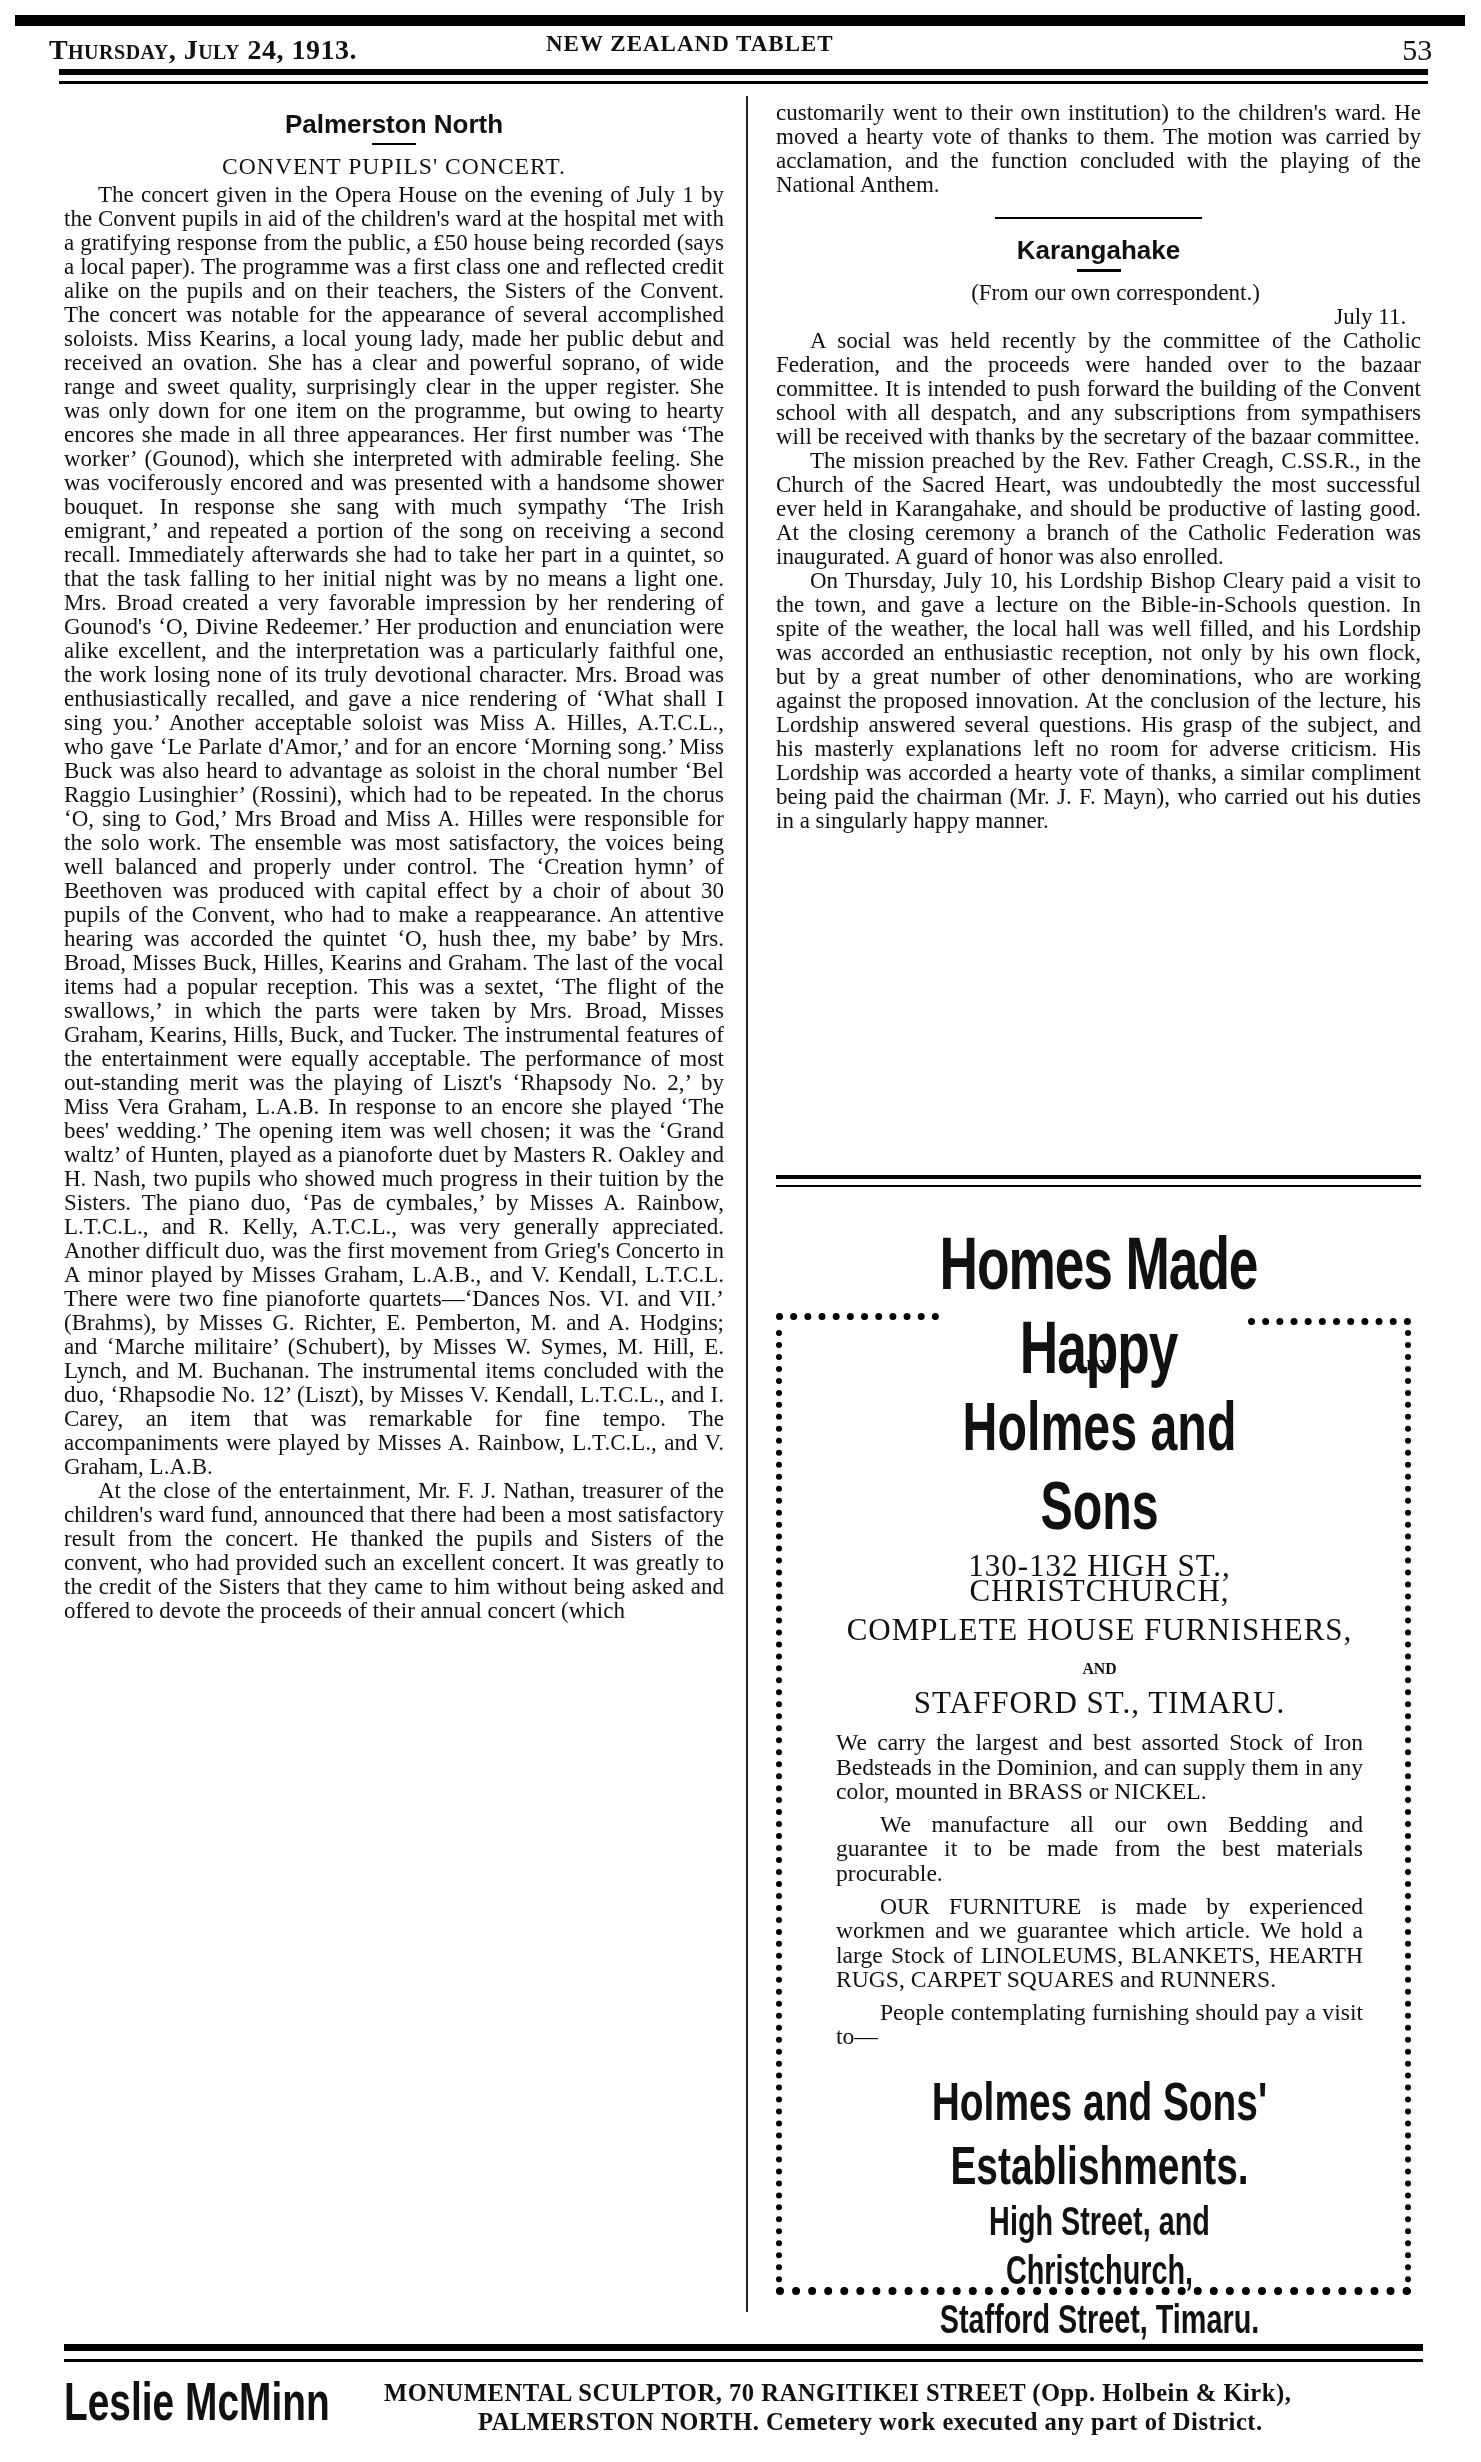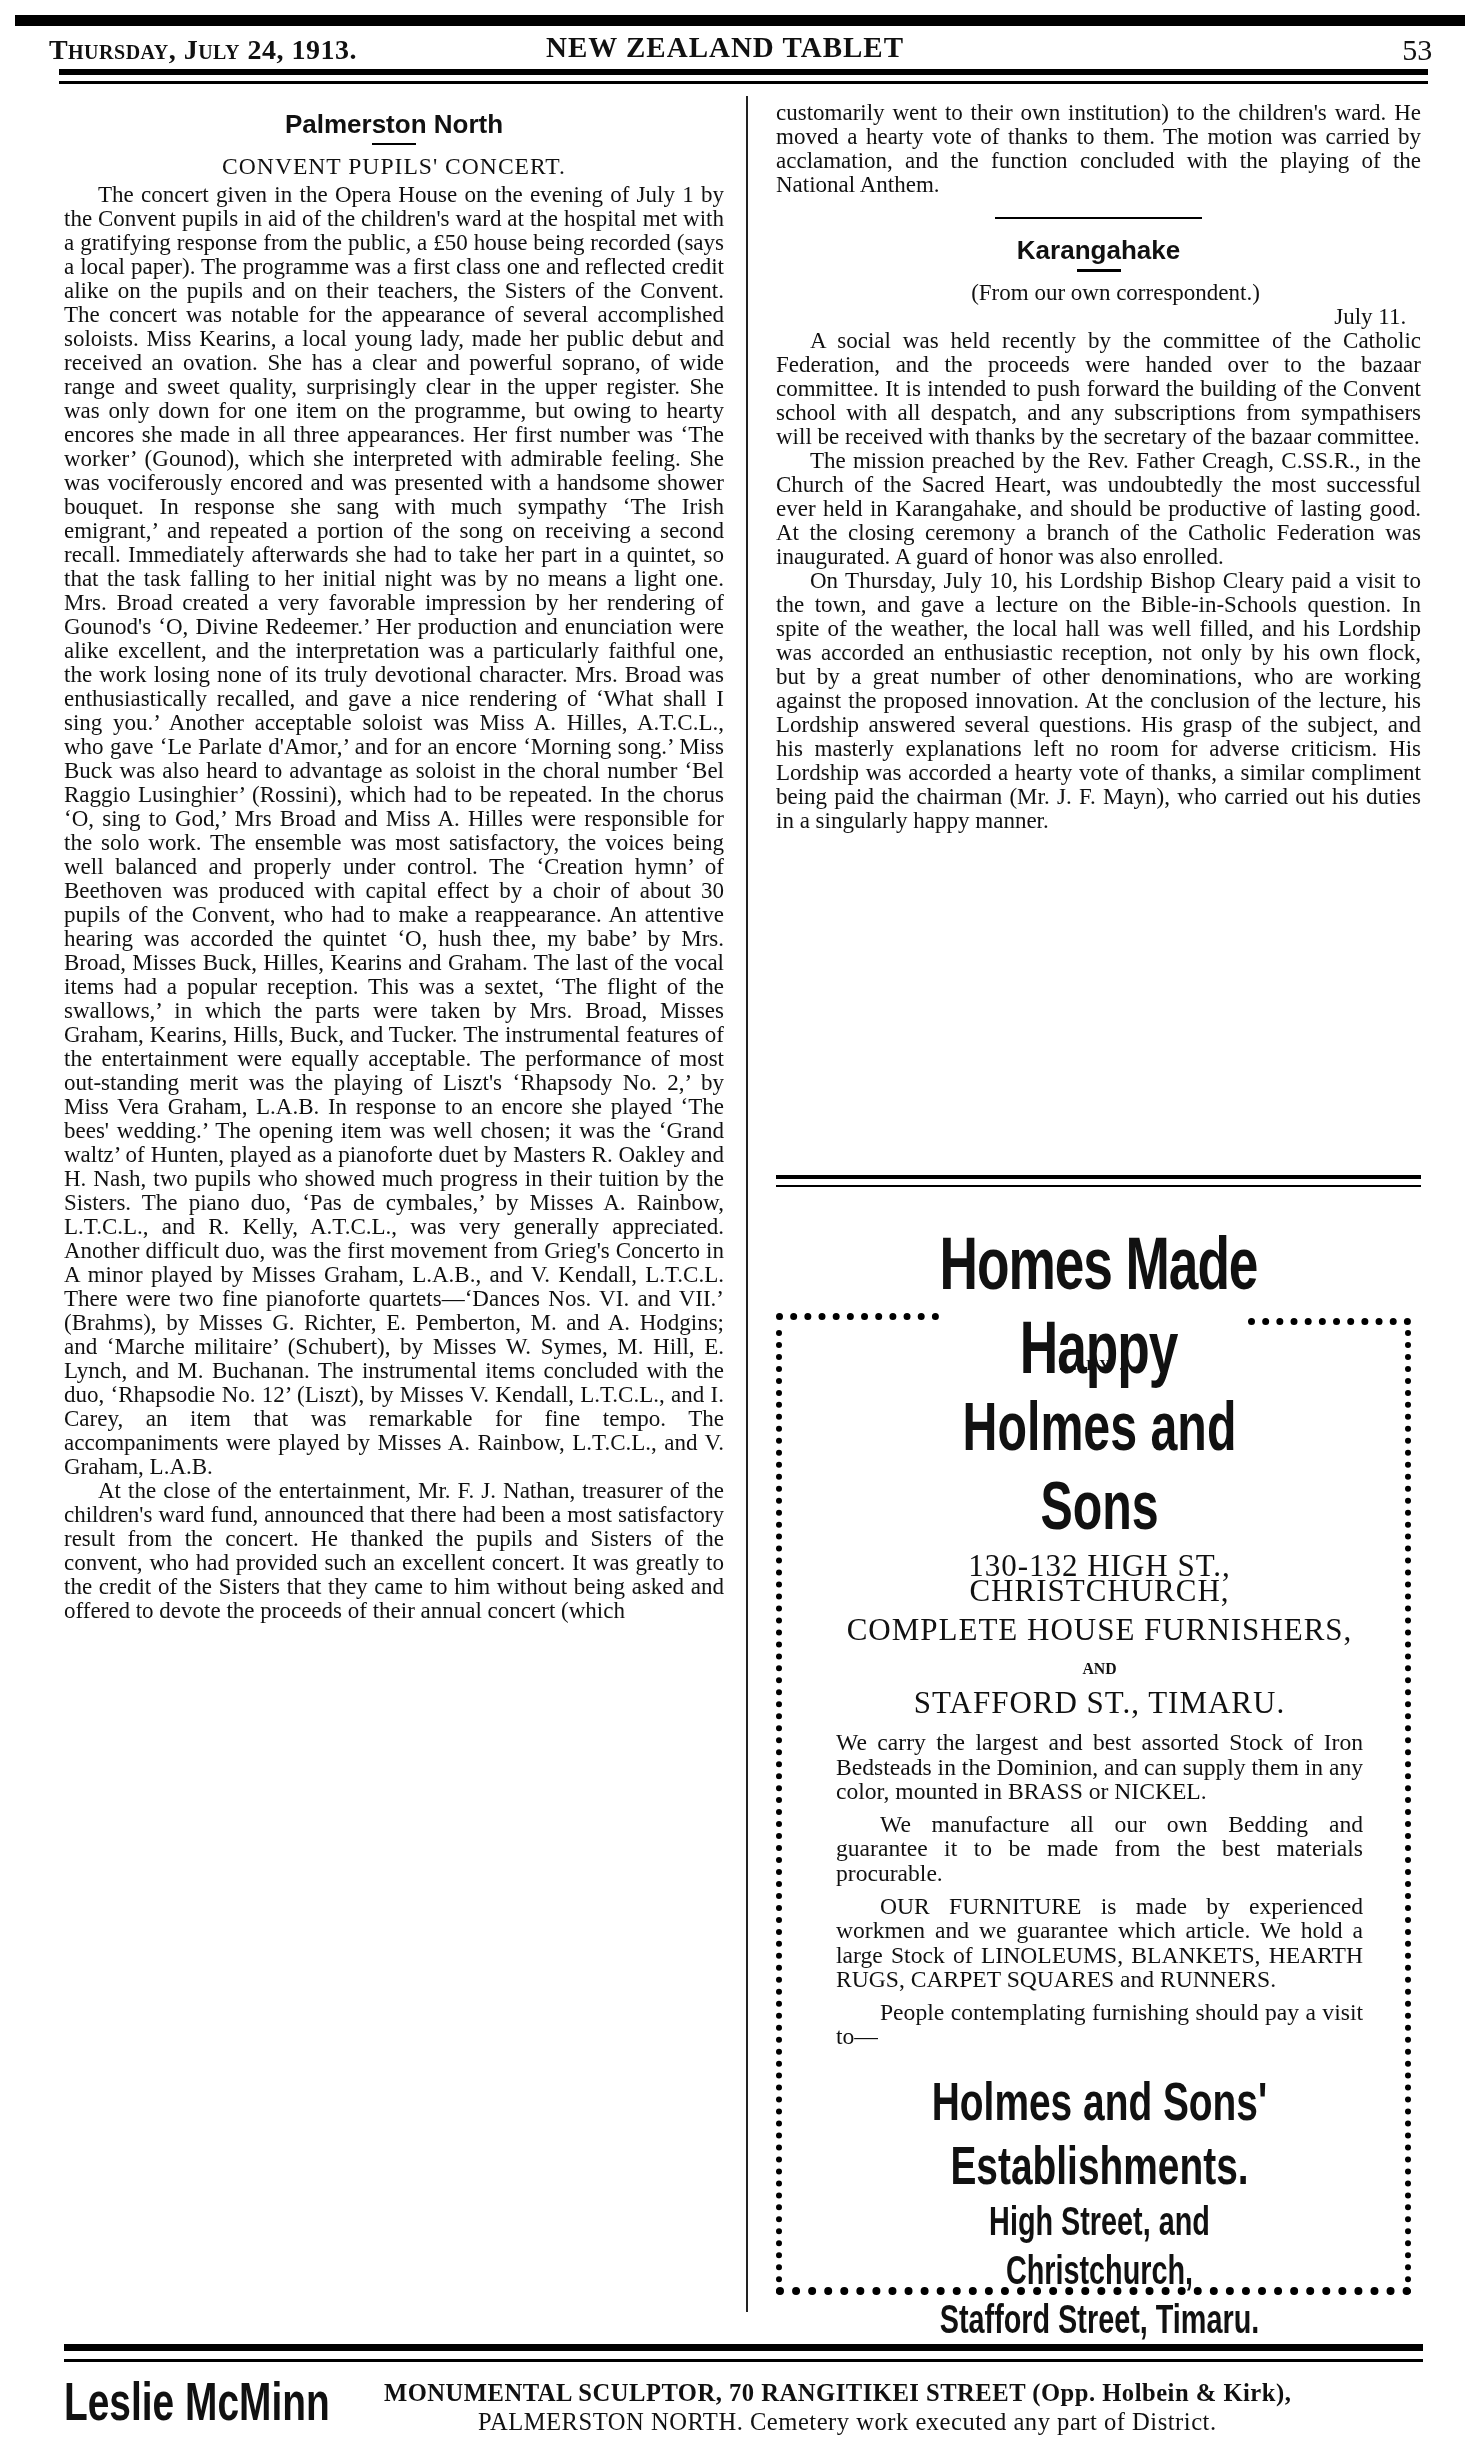--- a/index.html
+++ b/index.html
@@ -1,20 +1,20 @@
 <!DOCTYPE html>
 <html style="font-size:7.9px"><head>
 <meta charset="utf-8">
 <style>
   html, body { margin:0; padding:0; background:#fff; }
   body { width:1482px; height:2511px; position:relative; overflow:hidden; color:#111; font-family:"Liberation Serif", "DejaVu Serif", serif; }
   .topbar { position:absolute; left:14.8px; top:14.8px; width:1450px; height:10.8px; background:#000; }
   .masthead { position:absolute; left:44px; top:30.5px; width:1408px; height:34px; }
   .masthead .date { position:absolute; left:4.9px; top:3px; font-size:28px; font-weight:bold; letter-spacing:0.5px; font-variant:small-caps; }
-  .masthead .title { position:absolute; left:502px; top:0px; font-size:29px; font-weight:bold; letter-spacing:1px; }
+  .masthead .title { position:absolute; left:502px; top:0px; font-size:23px; font-weight:bold; letter-spacing:1px; }
   .masthead .page { position:absolute; right:19.7px; top:2px; font-size:30px; font-weight:normal; }
   .rule-thick { position:absolute; left:59px; width:1369px; height:5.9px; background:#000; }
   .rule-thin { position:absolute; left:59px; width:1369px; height:2.5px; background:#000; }
   .col-divider { position:absolute; left:746px; top:96px; width:1.5px; height:2216px; background:#222; }
 
   .col { position:absolute; font-size:23px; line-height:24px; text-align:justify; }
   .col p { margin:0; text-indent:34px; }
   .col p.noindent { text-indent:0; }
   .left { left:64px; top:101px; width:660px; }
   .right { left:776px; top:101px; width:645px; }
@@ -45,21 +45,21 @@
   .ad-body p.noindent { text-indent:0; }
   .ad-estab { text-align:center; font-family:"Liberation Sans", "DejaVu Sans", sans-serif; font-weight:bold; font-size:54px; transform:scaleX(0.72); line-height:64px; margin-top:19.7px; }
   .ad-addr { text-align:center; font-family:"Liberation Sans", "DejaVu Sans", sans-serif; font-weight:bold; font-size:40px; transform:scaleX(0.72); line-height:49px; }
 
   .bottom-rules { position:absolute; left:64px; top:2344px; width:1359px; }
   .bottom-rules .a { height:6.9px; background:#000; }
   .bottom-rules .b { height:3.4px; background:#000; margin-top:7.9px; }
   .footer-ad { position:absolute; left:64px; top:2374px; width:1364px; height:98px; }
   .footer-name { position:absolute; left:0; top:0; font-family:"Liberation Sans", "DejaVu Sans", sans-serif; font-weight:bold; font-size:54px; transform:scaleX(0.72); transform-origin:left; line-height:54px; }
   .footer-line1 { position:absolute; left:320px; top:4.9px; font-size:24.6px; letter-spacing:0.5px; font-weight:bold; }
-  .footer-line2 { position:absolute; left:414px; top:34px; font-size:24.6px; letter-spacing:0.5px; font-weight:normal; }
+  .footer-line2 { position:absolute; left:414px; top:34px; font-size:24.6px; letter-spacing:0.5px; font-weight:bold; }
 </style>
 </head>
 <body>
 
 <div class="topbar"></div>
 
 <header class="masthead">
   <span class="date">Thursday, July 24, 1913.</span>
   <span class="title">NEW ZEALAND TABLET</span>
   <span class="page">53</span>

